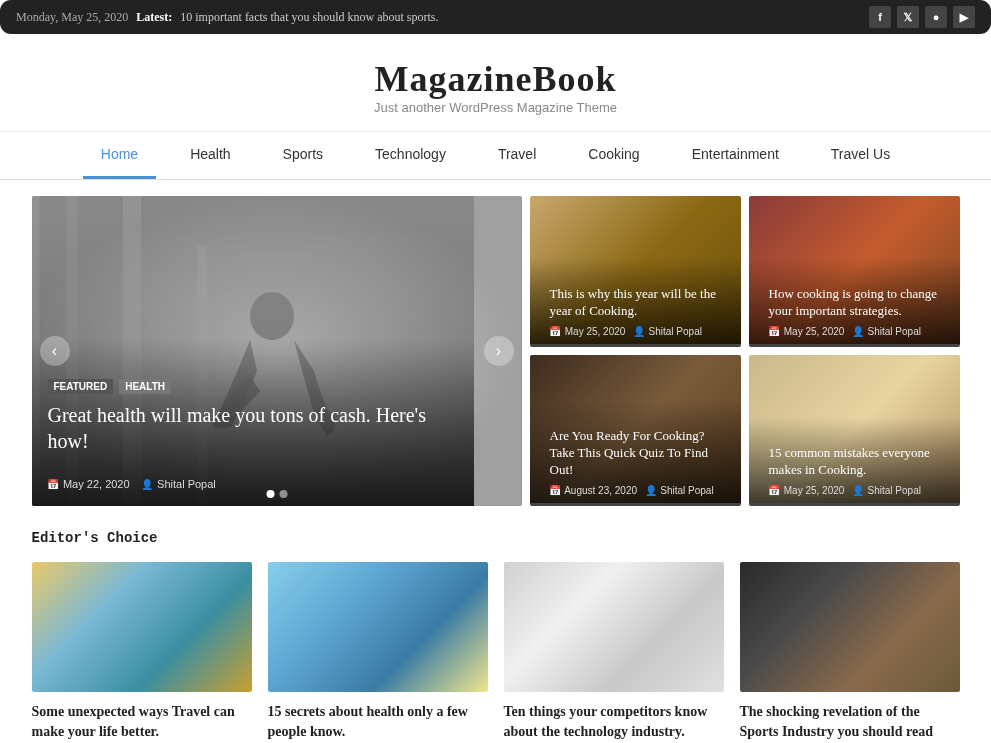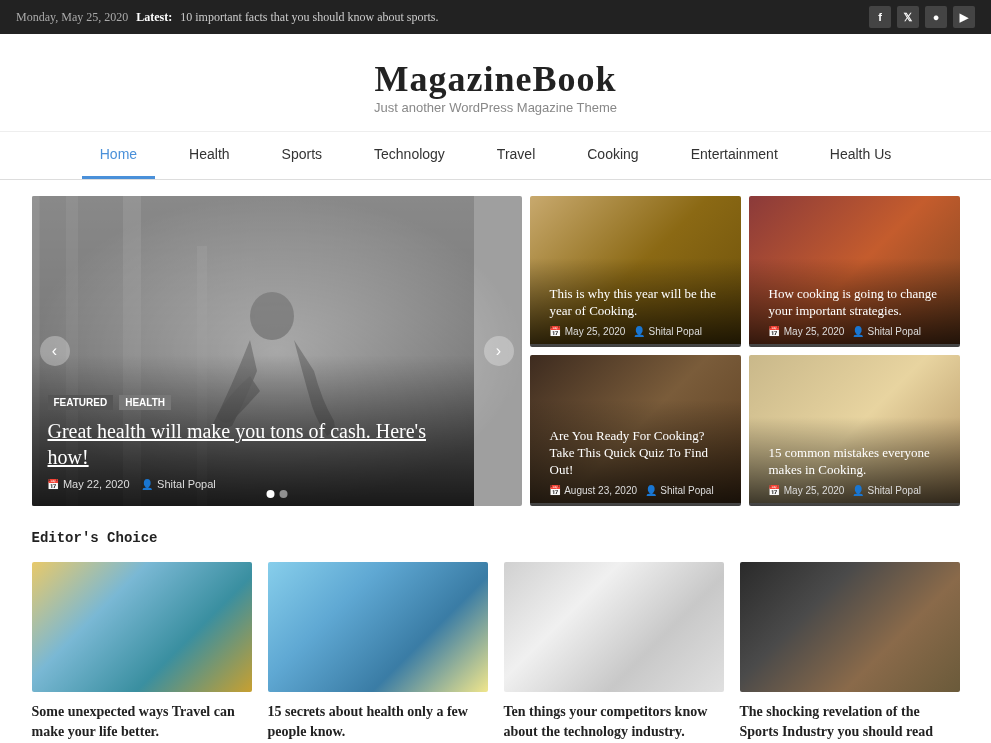--- a/index.html
+++ b/index.html
@@ -7,20 +7,21 @@
 
     
     .top-bar {
       background: #222;
       color: #ccc;
       font-size: 12px;
       padding: 6px 16px;
       display: flex;
       align-items: center;
       justify-content: space-between;
+      border-radius: 11px;
     }
     .top-bar-left { display: flex; align-items: center; gap: 8px; }
     .top-bar-date { color: #aaa; }
     .top-bar-latest { color: #fff; font-weight: bold; }
     .top-bar-news { color: #ccc; }
     .top-bar-social { display: flex; gap: 6px; }
     .social-icon {
       width: 22px; height: 22px;
       background: #444;
       color: #fff;
@@ -130,23 +131,22 @@
       font-family: Arial, sans-serif;
       text-transform: uppercase;
       font-weight: bold;
     }
     .tag.featured { background: #555; }
     .tag.health { background: #777; }
     .hero-title {
       font-size: 20px;
       color: #fff;
       line-height: 1.3;
-      margin-bottom: 8px;
+      margin-bottom: 24px;
       font-family: Georgia, serif;
-      text-decoration: underline;
     }
     .hero-meta {
       font-size: 11px;
       color: #ddd;
       font-family: Arial, sans-serif;
       display: flex;
       gap: 12px;
     }
     .hero-meta span { display: flex; align-items: center; gap: 3px; }
 
@@ -309,21 +309,21 @@
     <li>
         <a href="#">Travel</a>
       </li>
     <li>
         <a href="#">Cooking</a>
       </li>
     <li>
         <a href="#">Entertainment</a>
       </li>
     <li>
-        <a href="#">Health Us</a>
+        <a href="#">Travel Us</a>
       </li>
   </ul>
 </nav>
 
 <div class="main-content">
 
   <div class="featured-section">
 
     <div class="hero-slider">
       <div class="hero-image">

